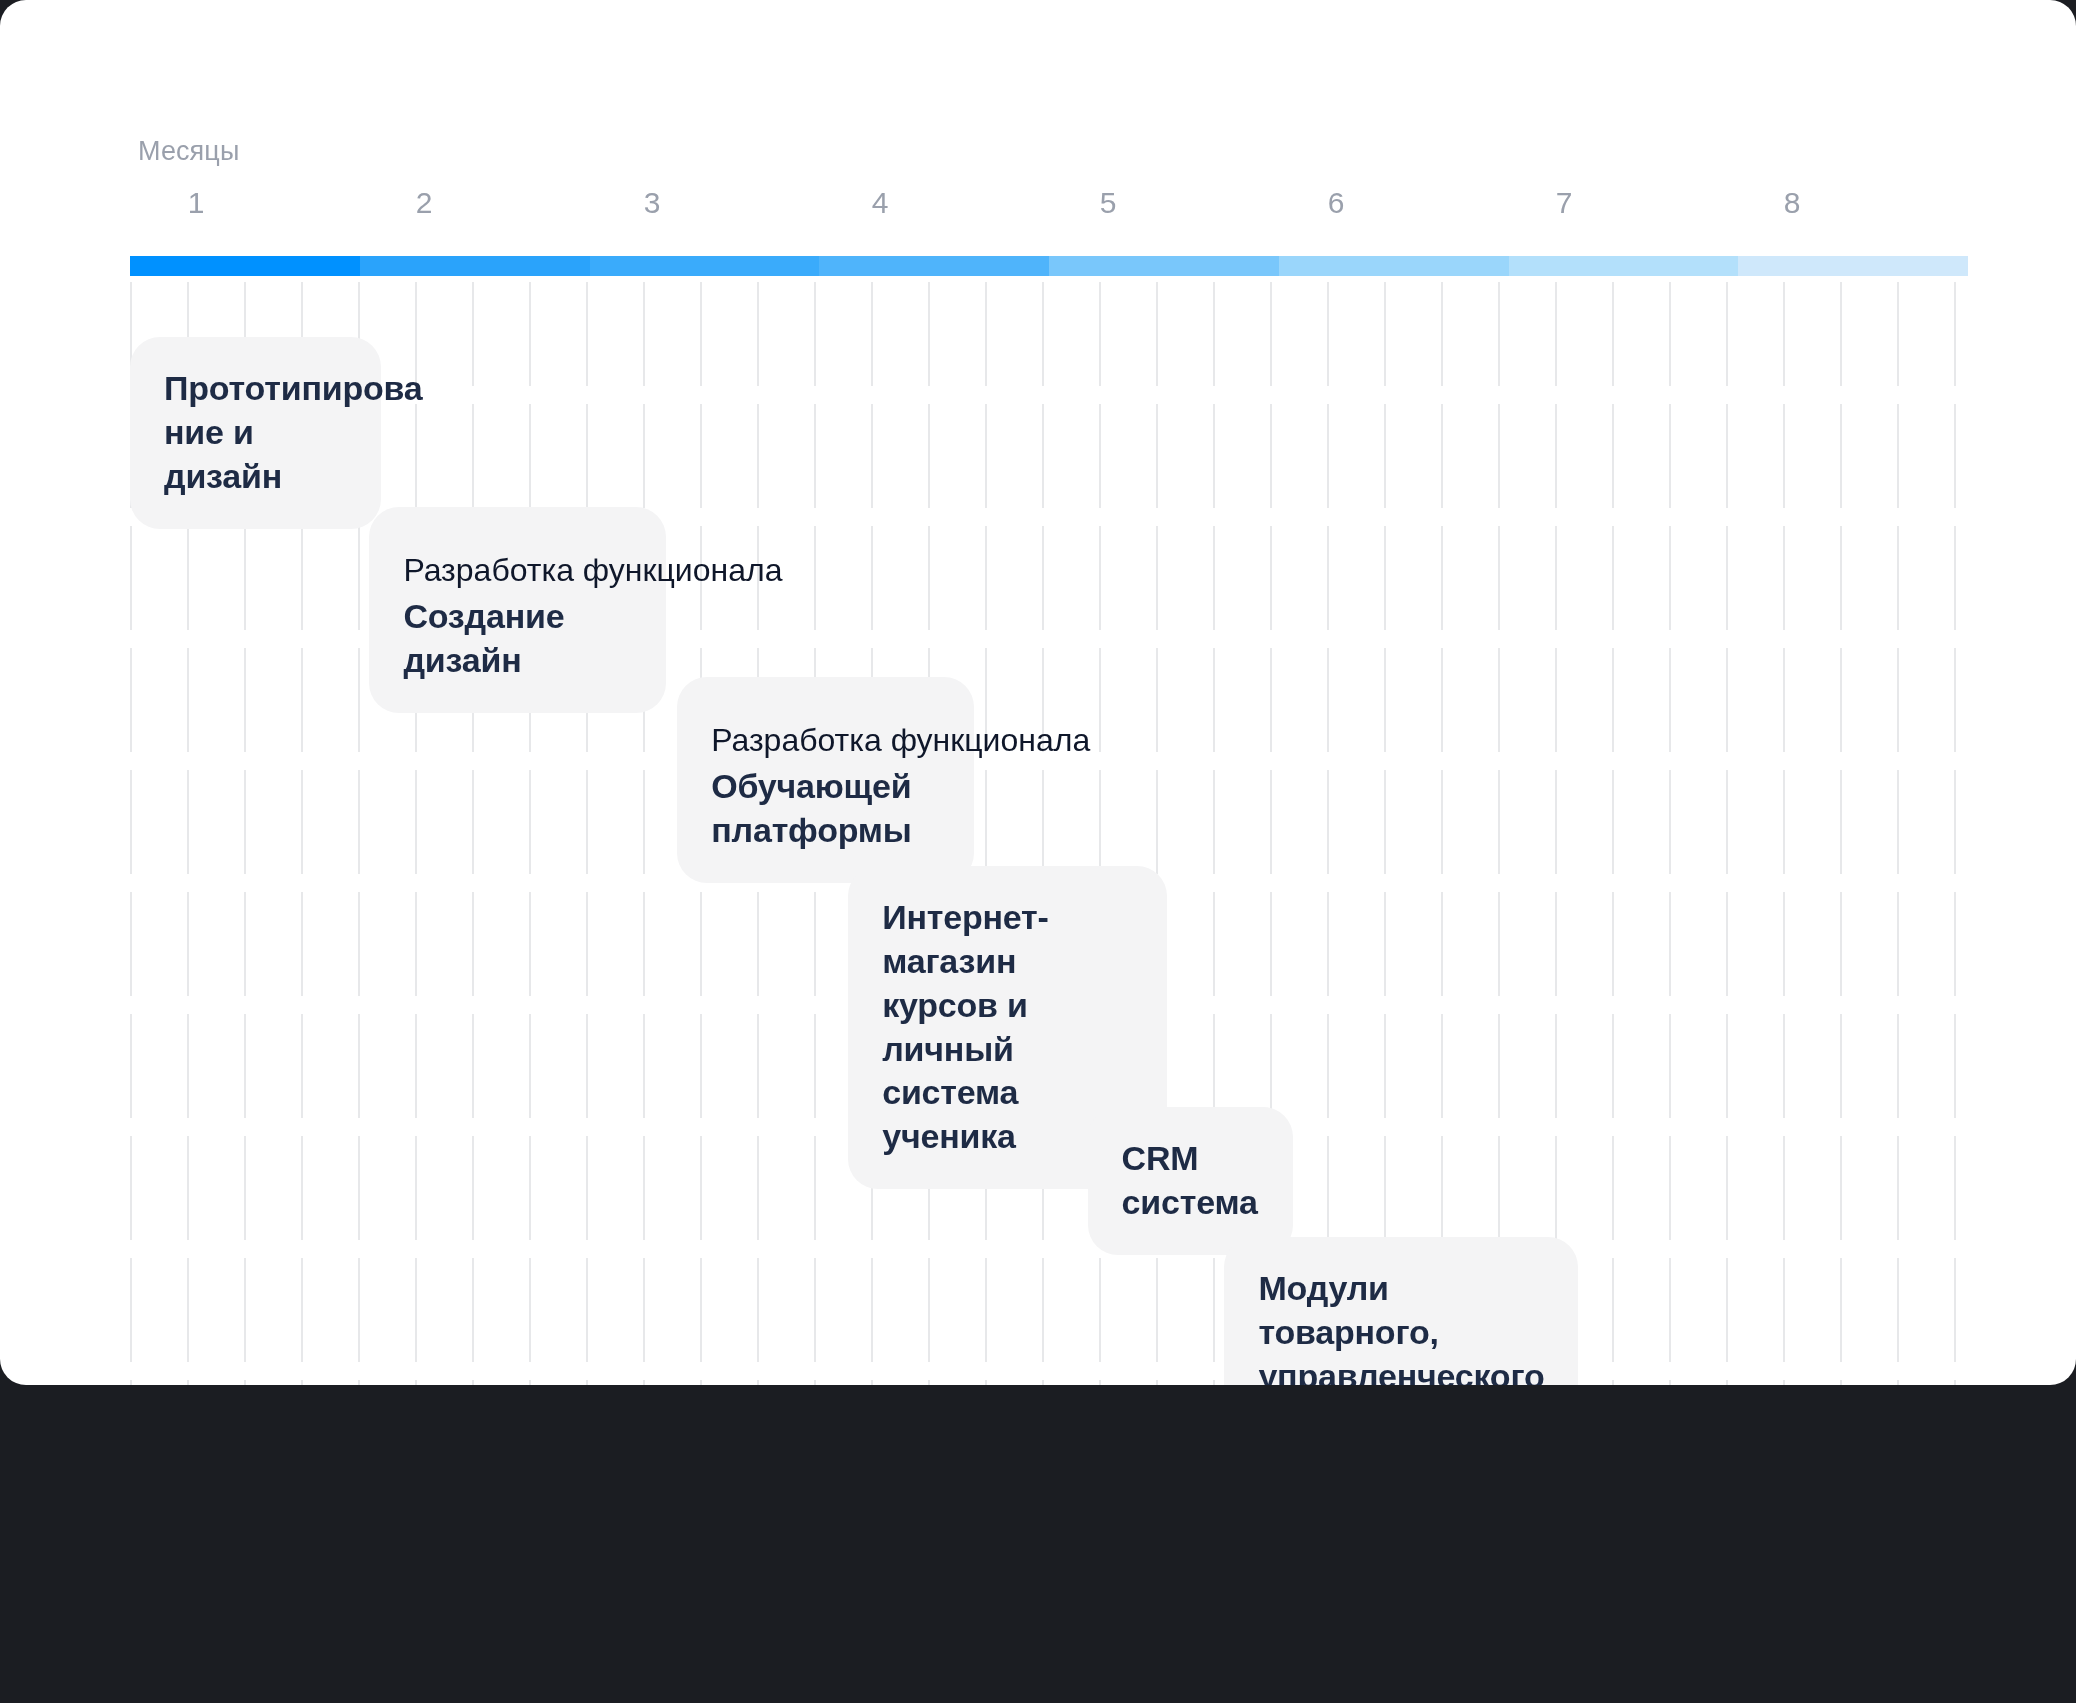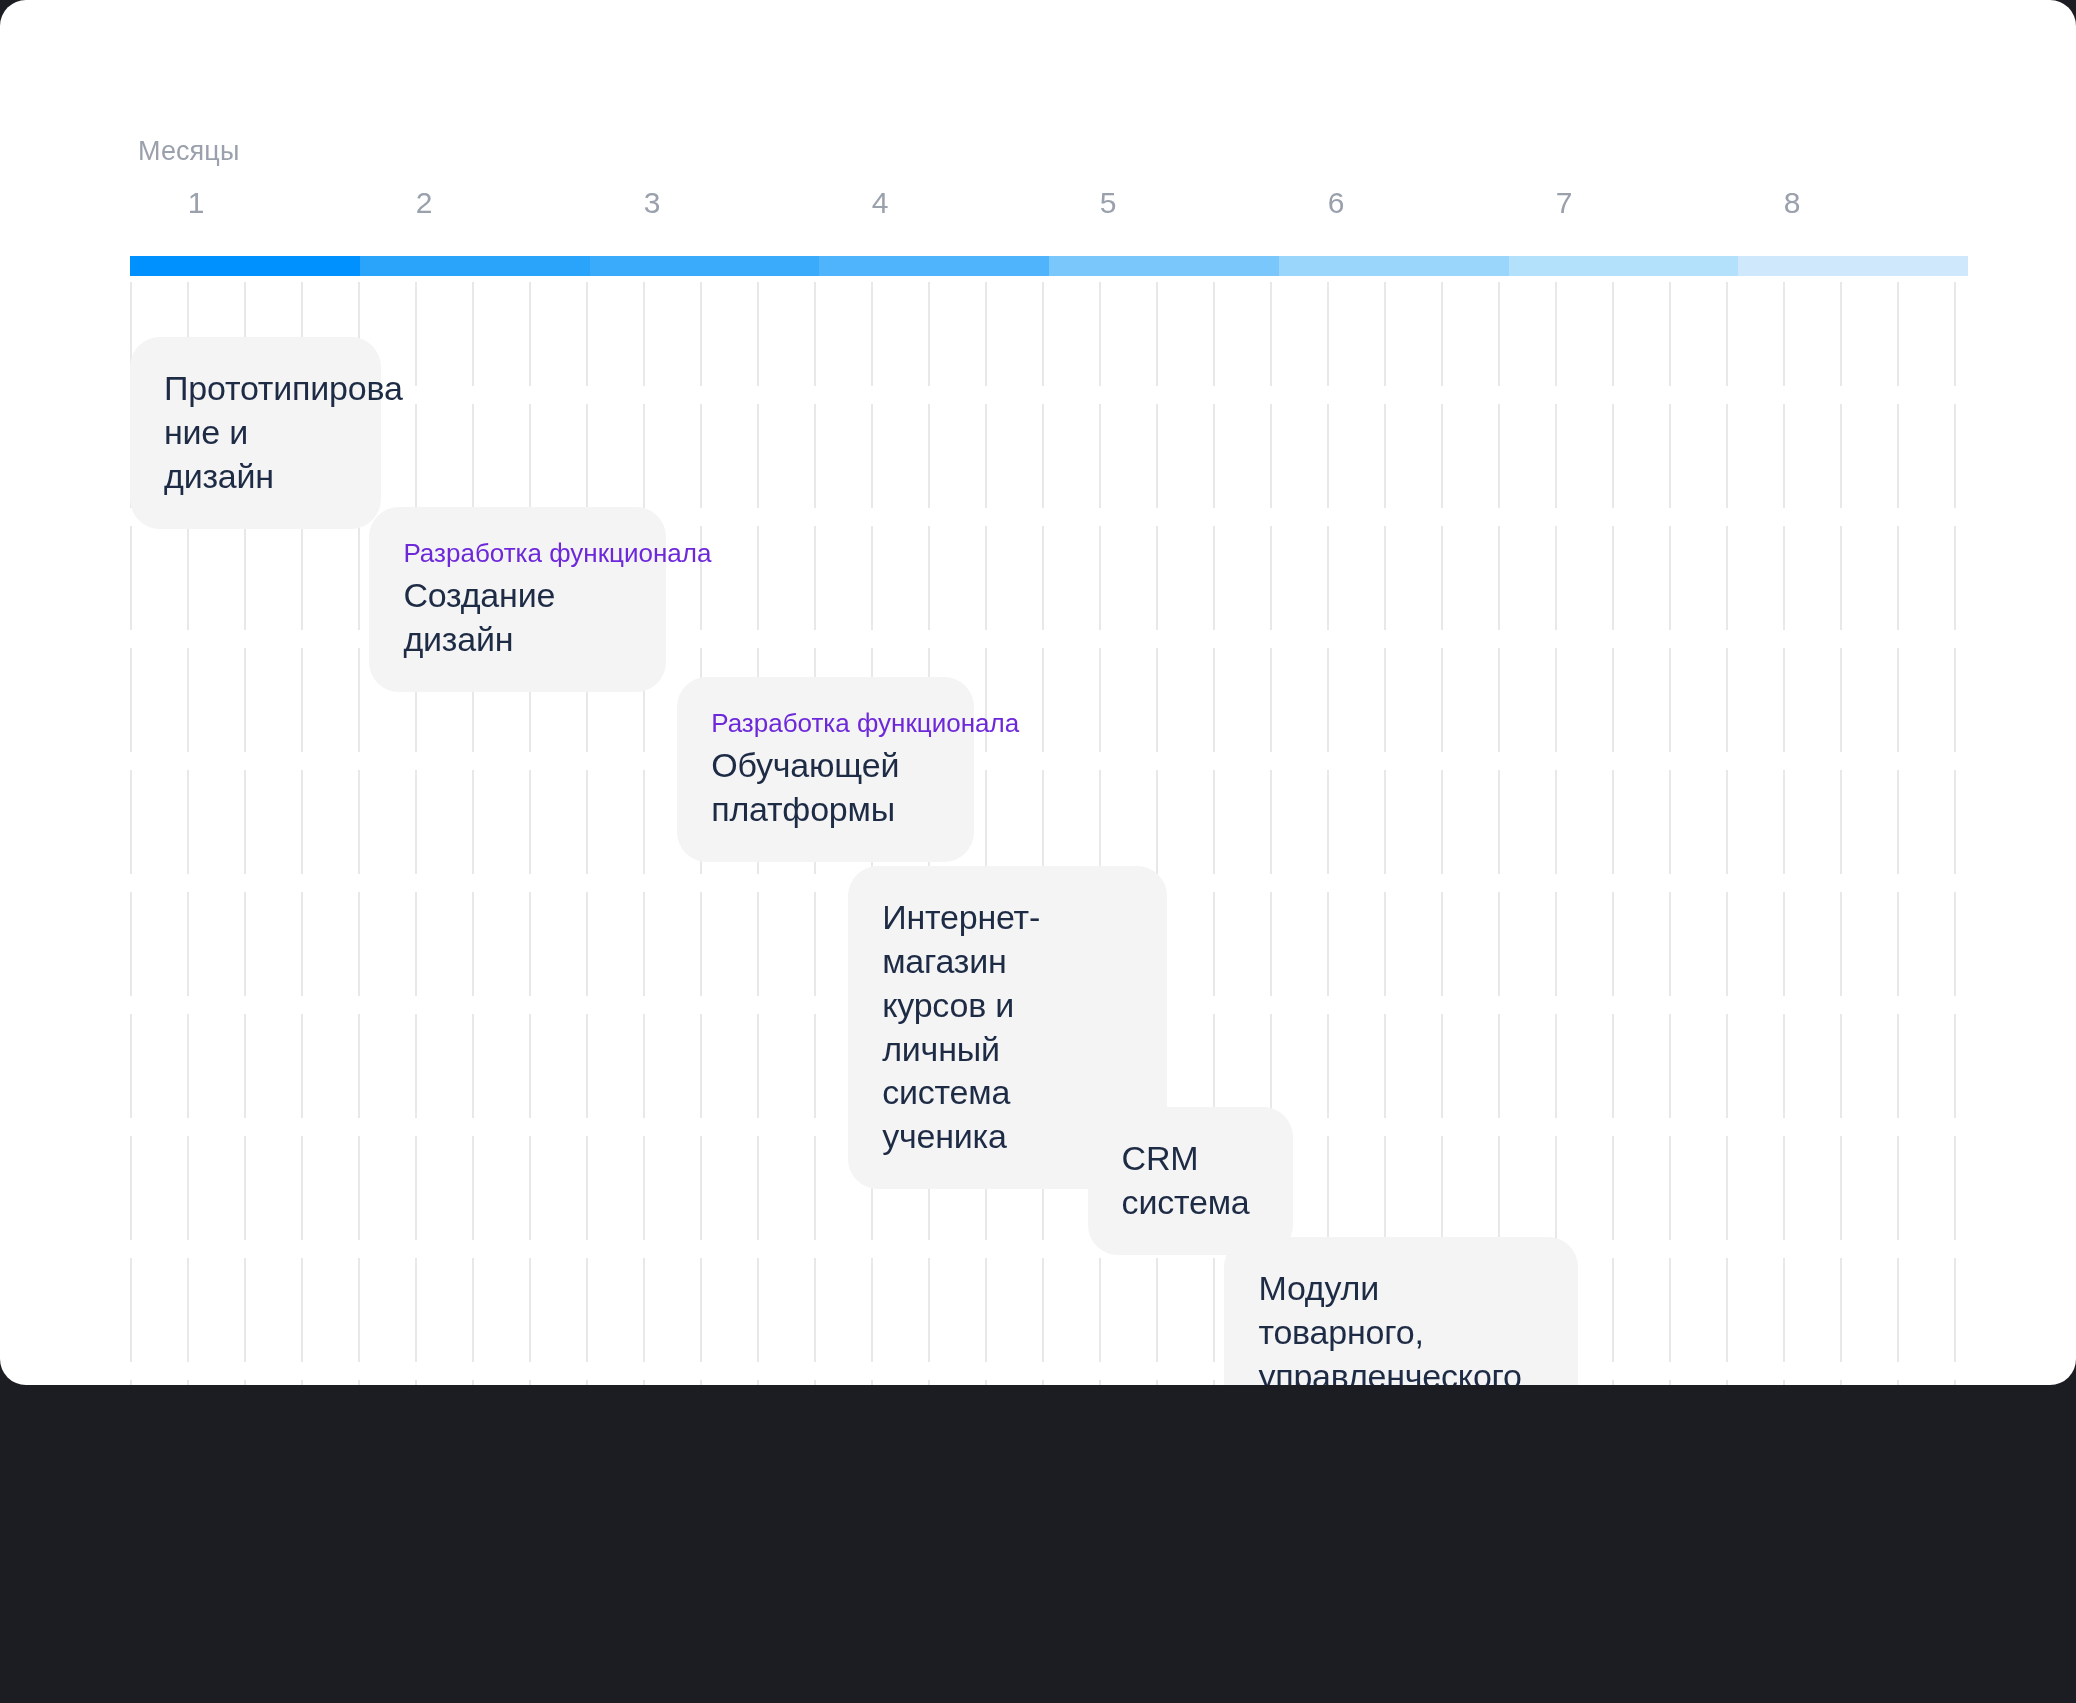--- a/index.html
+++ b/index.html
@@ -94,29 +94,30 @@
   .task-card {
     position: absolute;
     background: #f4f4f5;
     border-radius: 30px;
     padding: 30px 34px;
     display: flex;
     flex-direction: column;
     justify-content: center;
   }
   .task-sub {
-    font-size: 26px;
-    color: #6d28d9;
+    font-size: 32px;
+    color: #0f172a;
     line-height: 1.28;
     margin-bottom: 4px;
     white-space: nowrap;
+    margin-top: 13px;
   }
   .task-title {
     font-size: 34px;
-    font-weight: normal;
+    font-weight: bold;
     color: #1e2b45;
     line-height: 1.29;
     letter-spacing: -0.2px;
     white-space: pre-line;
   }
 </style>
 </head>
 <body>
 
 <div class="page">

